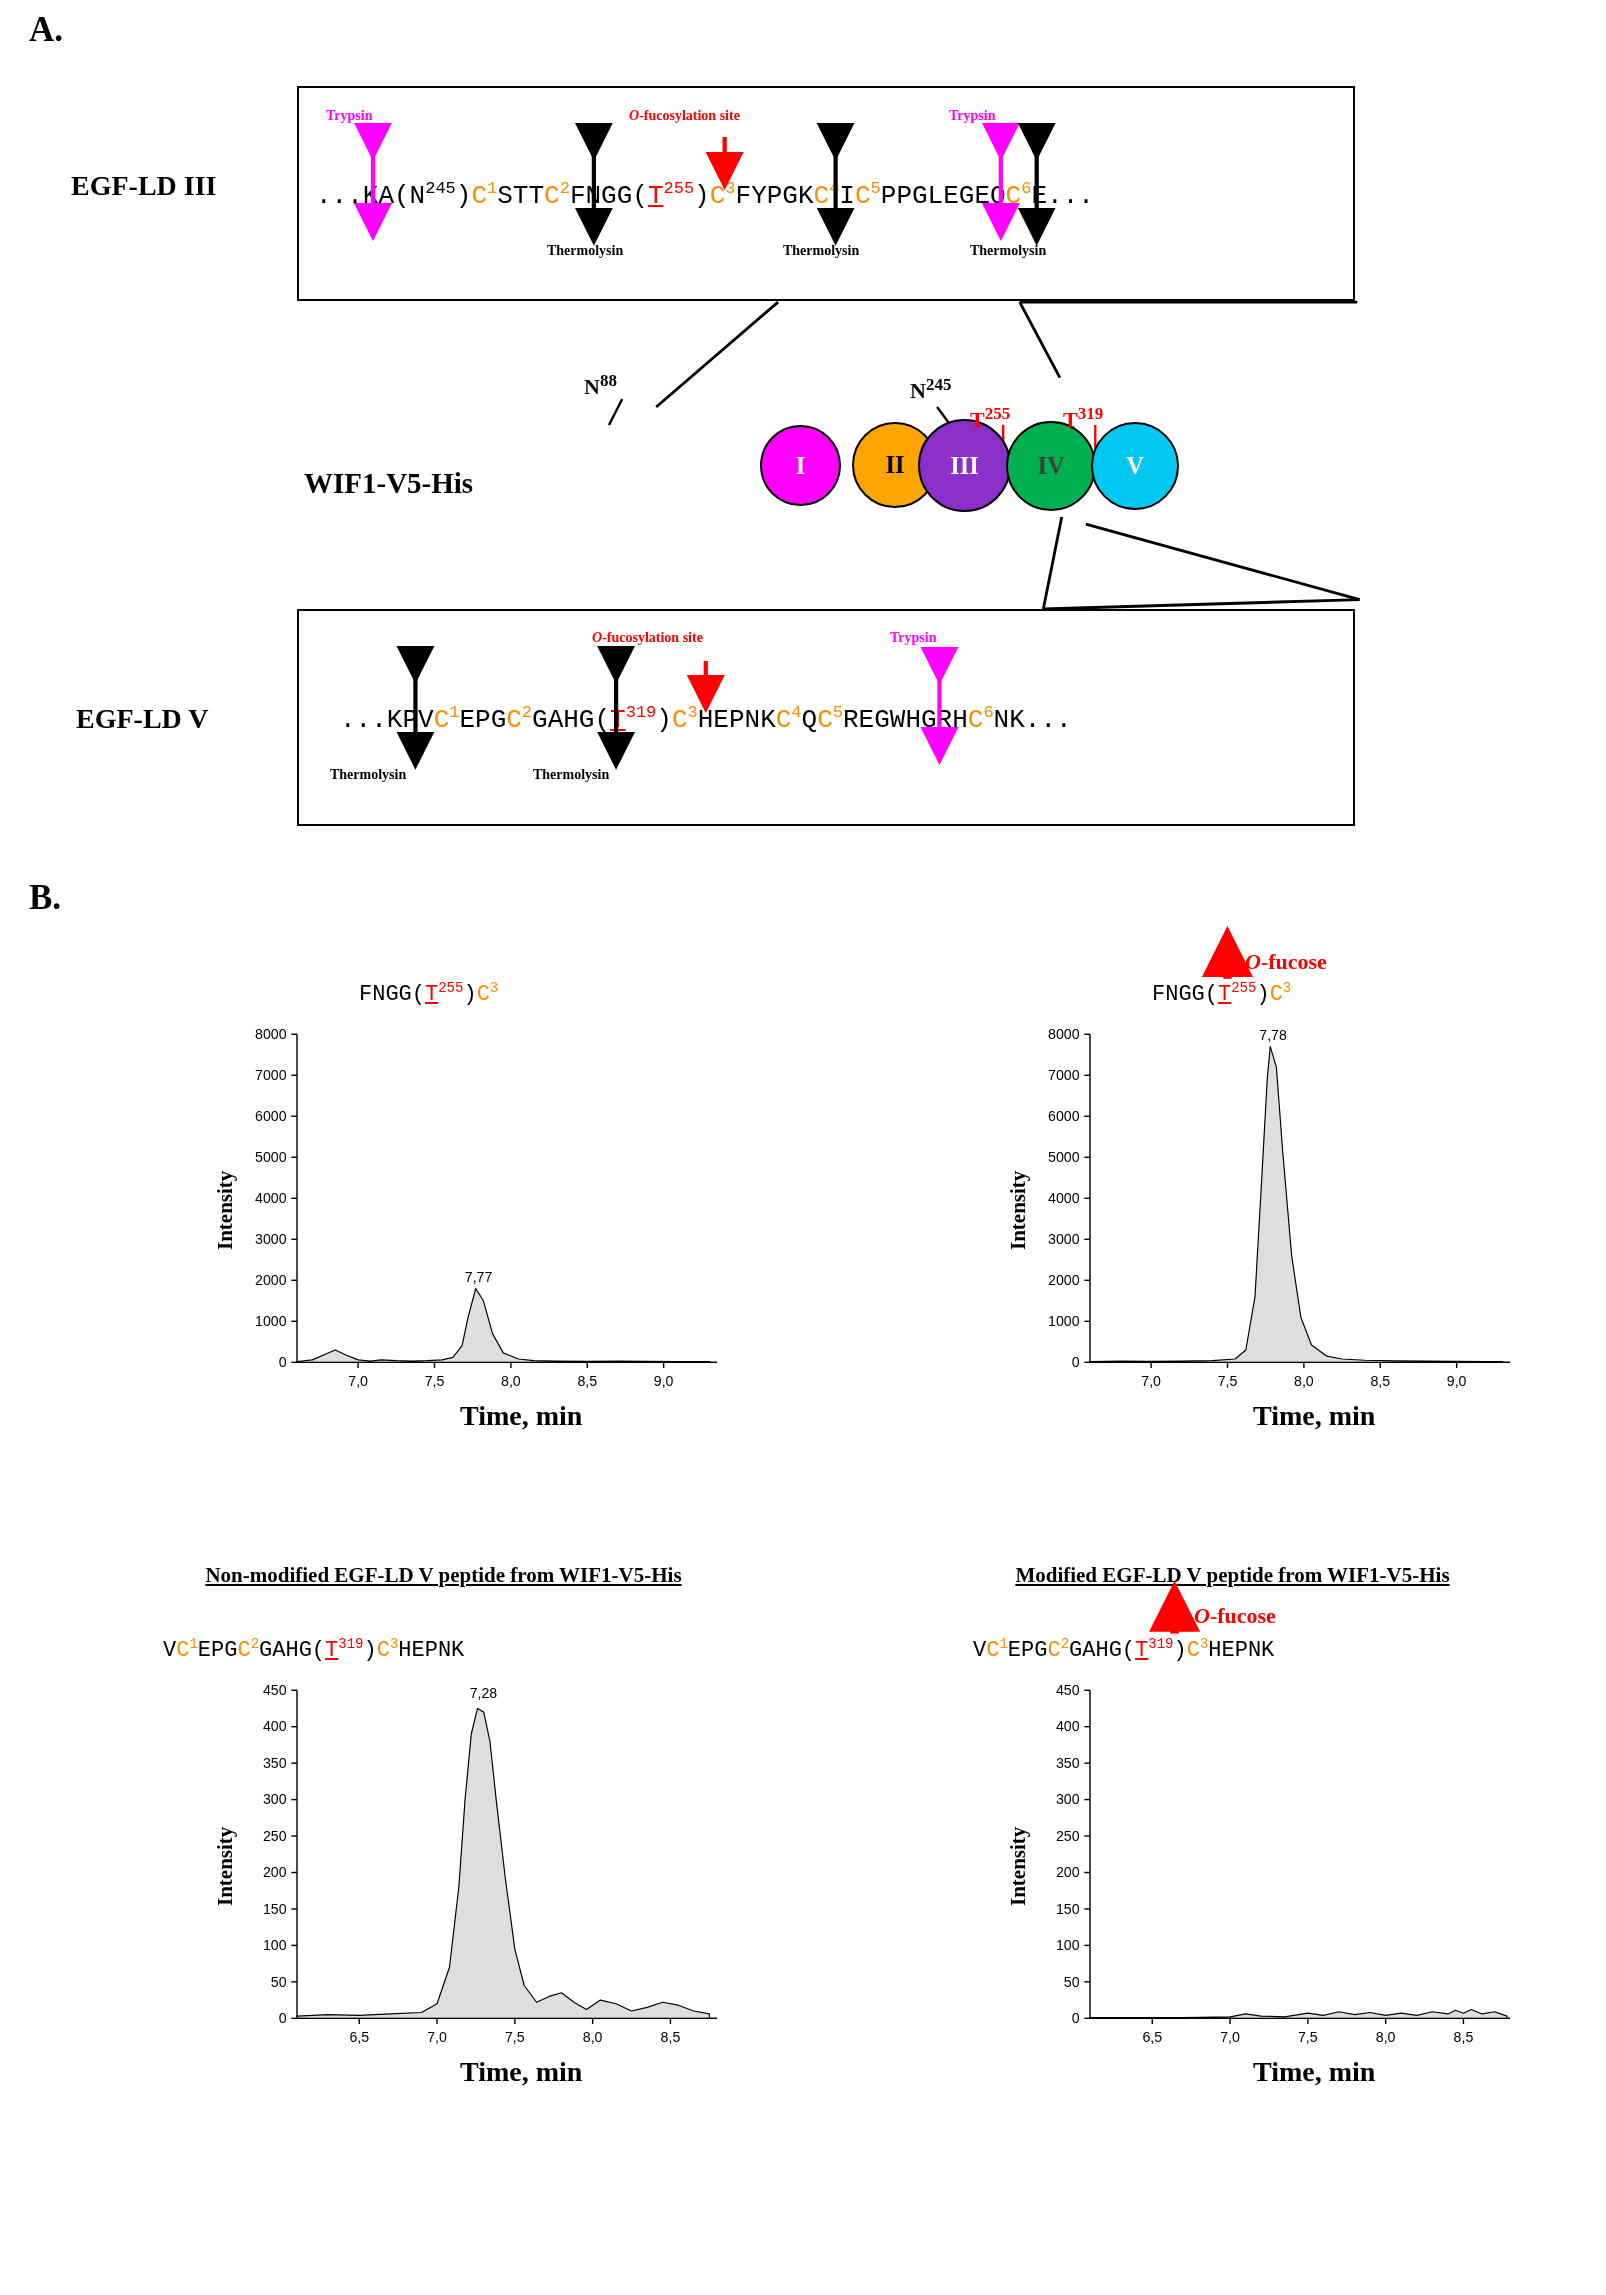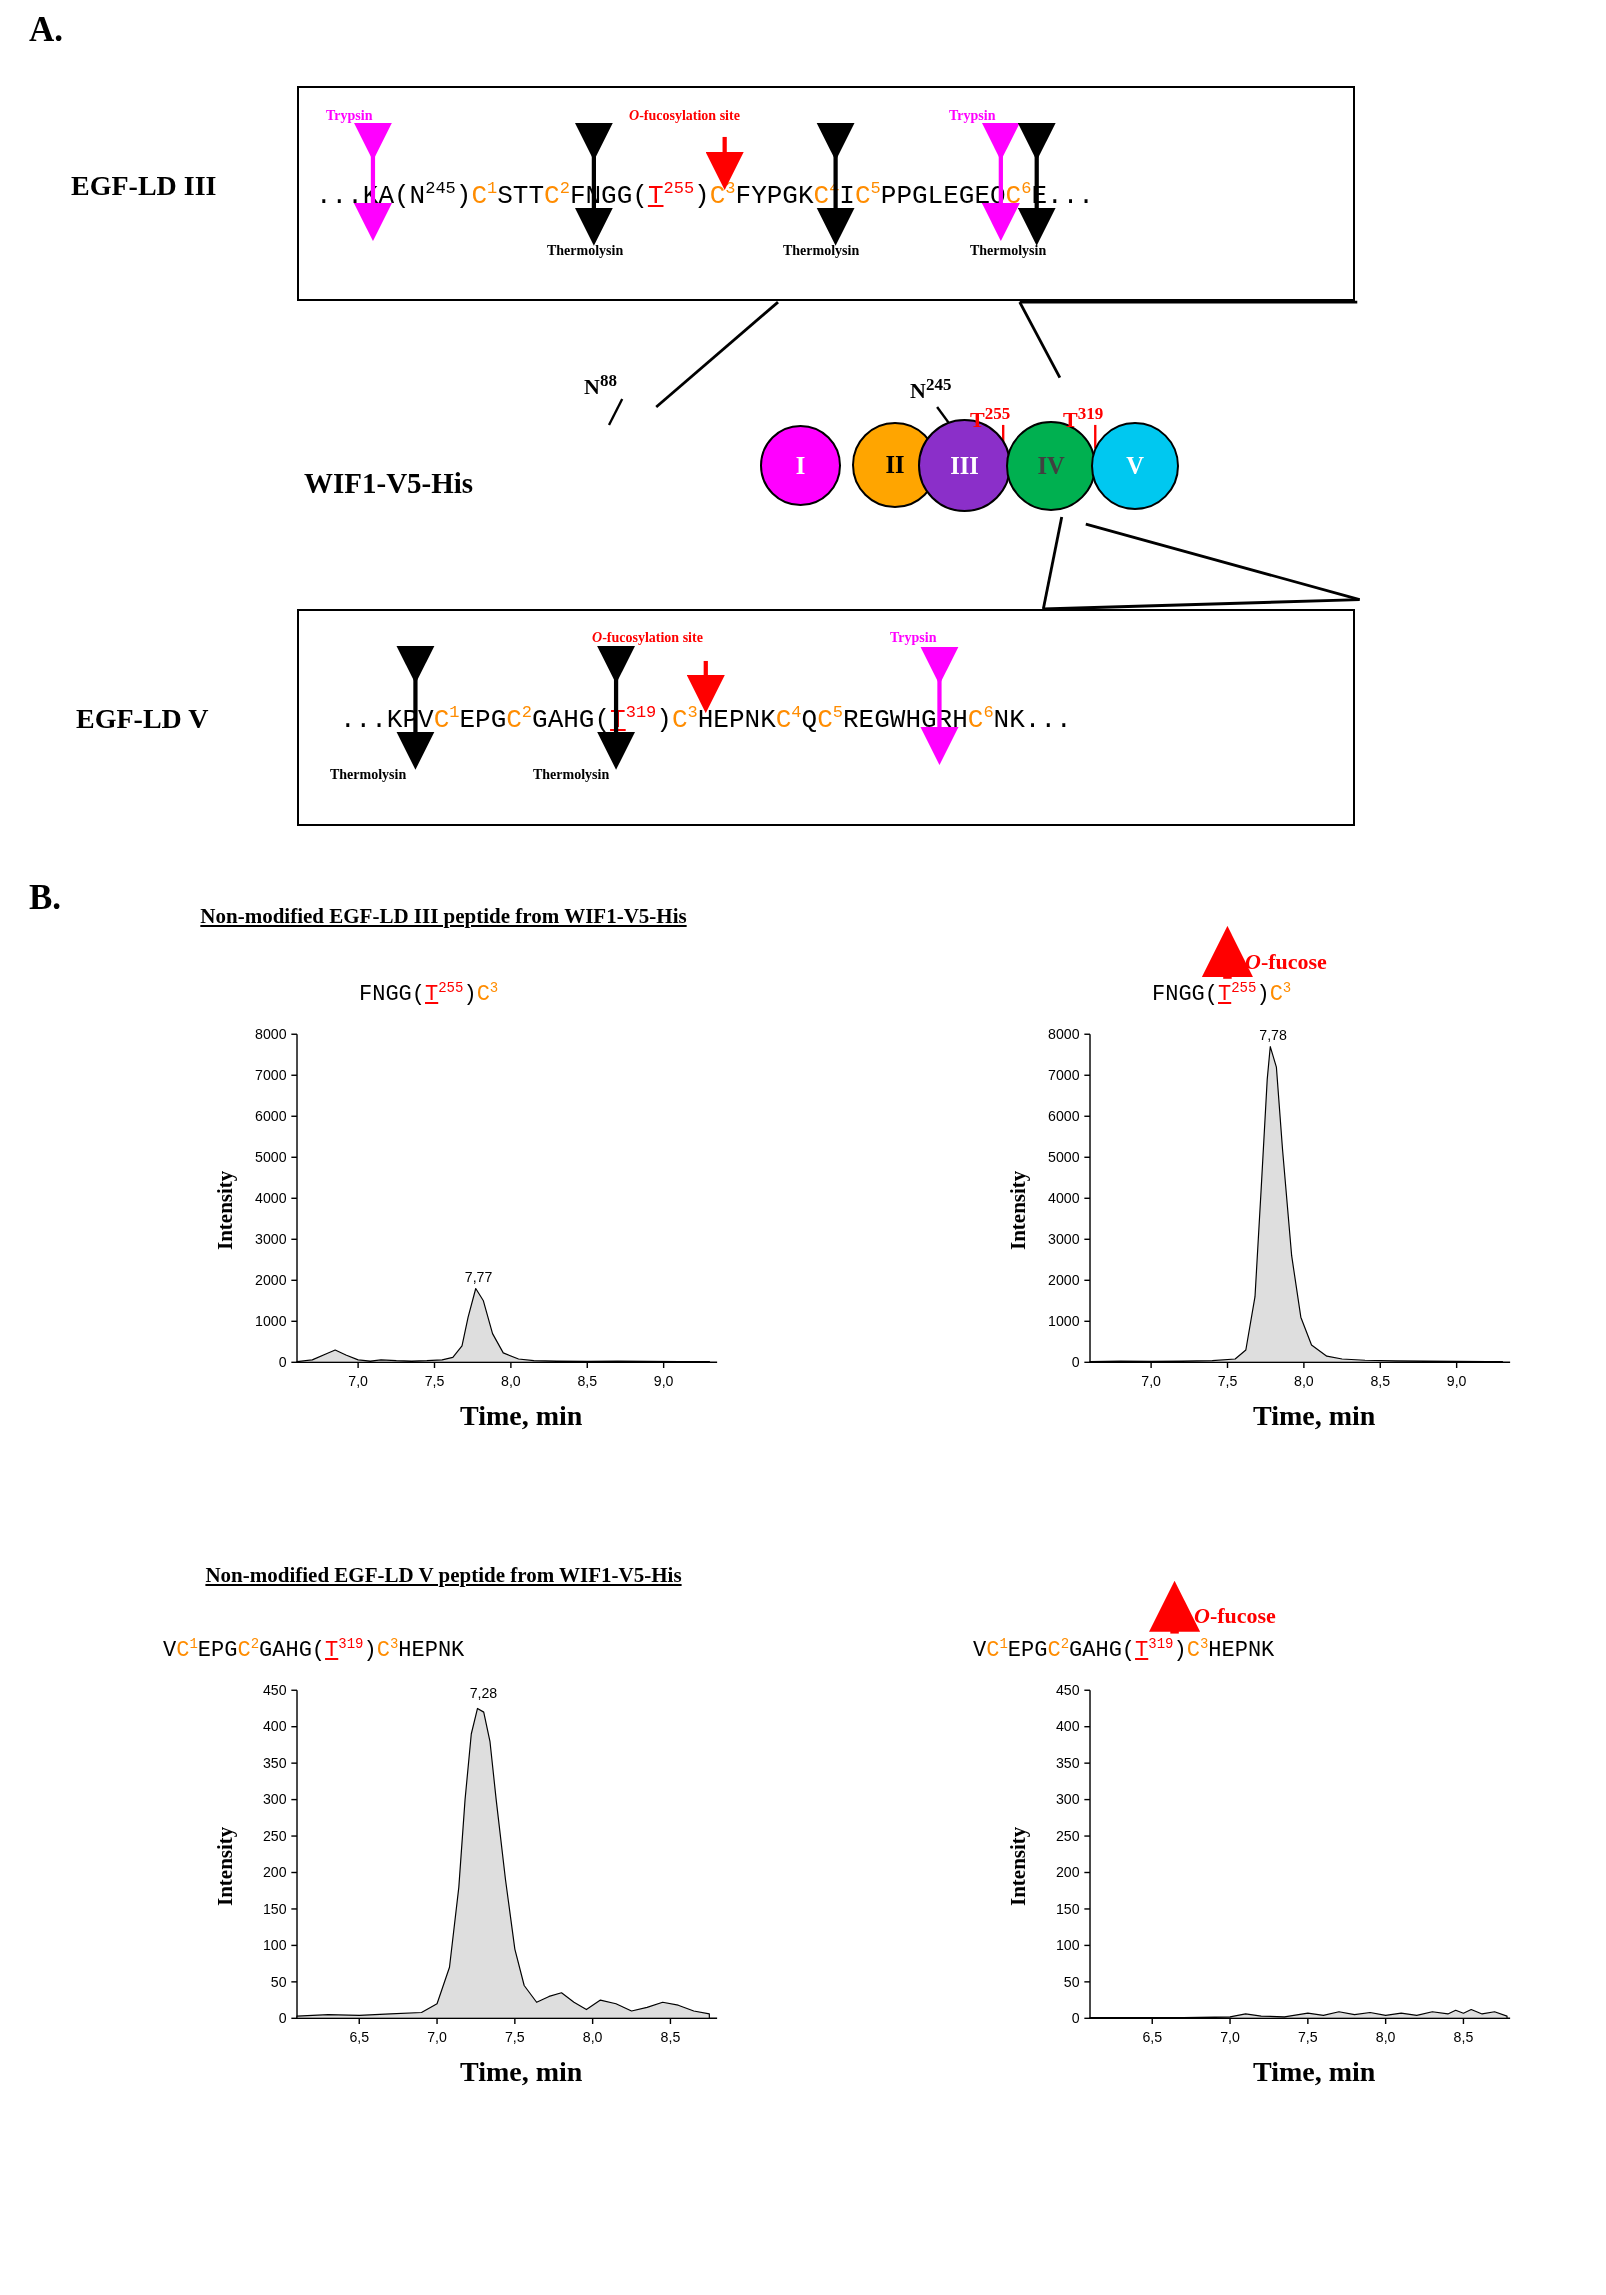--- a/index.html
+++ b/index.html
@@ -222,22 +222,22 @@
 
   <div class="dom-label" style="left:584px; top:371px;">N<span class="sup">88</span></div>
   <div class="dom-label" style="left:910px; top:375px;">N<span class="sup">245</span></div>
   <div class="dom-label red" style="left:970px; top:404px;">T<span class="sup">255</span></div>
   <div class="dom-label red" style="left:1063px; top:404px;">T<span class="sup">319</span></div>
 </div>
 
 <div id="panelB">
   <div class="panel-letter" style="left:29px; top:14px;">B.</div>
 
-  <div class="chart-title" style="left:127px; top:40px; width:633px;">Non-modified EGF-LD III peptide from WIF1-V5-His</div>
   <div class="chart-title" style="left:127px; top:699px; width:633px;">Non-modified EGF-LD V peptide from WIF1-V5-His</div>
+  <div class="chart-title" style="left:916px; top:699px; width:633px;">Modified EGF-LD V peptide from WIF1-V5-His</div>
 
   <div class="pep-label" id="pep0" style="left:359px; top:116px;"><span>FNGG(</span><span style="color: rgb(255, 0, 0); text-decoration: underline;">T</span><span style="color: rgb(255, 0, 0); font-size: 14px; vertical-align: super;">255</span><span>)</span><span style="color: rgb(255, 140, 0);">C</span><span style="color: rgb(255, 140, 0); font-size: 14px; vertical-align: super;">3</span></div>
   <div class="pep-label" id="pep1" style="left:1152px; top:116px;"><span>FNGG(</span><span style="color: rgb(255, 0, 0); text-decoration: underline;">T</span><span style="color: rgb(255, 0, 0); font-size: 14px; vertical-align: super;">255</span><span>)</span><span style="color: rgb(255, 140, 0);">C</span><span style="color: rgb(255, 140, 0); font-size: 14px; vertical-align: super;">3</span></div>
   <div class="pep-label" id="pep2" style="left:163px; top:772px;"><span>V</span><span style="color: rgb(255, 140, 0);">C</span><span style="color: rgb(255, 140, 0); font-size: 14px; vertical-align: super;">1</span><span>EPG</span><span style="color: rgb(255, 140, 0);">C</span><span style="color: rgb(255, 140, 0); font-size: 14px; vertical-align: super;">2</span><span>GAHG(</span><span style="color: rgb(255, 0, 0); text-decoration: underline;">T</span><span style="color: rgb(255, 0, 0); font-size: 14px; vertical-align: super;">319</span><span>)</span><span style="color: rgb(255, 140, 0);">C</span><span style="color: rgb(255, 140, 0); font-size: 14px; vertical-align: super;">3</span><span>HEPNK</span></div>
   <div class="pep-label" id="pep3" style="left:973px; top:772px;"><span>V</span><span style="color: rgb(255, 140, 0);">C</span><span style="color: rgb(255, 140, 0); font-size: 14px; vertical-align: super;">1</span><span>EPG</span><span style="color: rgb(255, 140, 0);">C</span><span style="color: rgb(255, 140, 0); font-size: 14px; vertical-align: super;">2</span><span>GAHG(</span><span style="color: rgb(255, 0, 0); text-decoration: underline;">T</span><span style="color: rgb(255, 0, 0); font-size: 14px; vertical-align: super;">319</span><span>)</span><span style="color: rgb(255, 140, 0);">C</span><span style="color: rgb(255, 140, 0); font-size: 14px; vertical-align: super;">3</span><span>HEPNK</span></div>
 
   <div class="ofuc-label" style="left:1245px; top:85px;"><i>O</i>-fucose</div>
   <div class="ofuc-label" style="left:1194px; top:739px;"><i>O</i>-fucose</div>
   <svg width="1607" height="1432" style="position:absolute; left:0; top:0; pointer-events:none;" viewBox="0 0 3404 3033">
     <defs>

